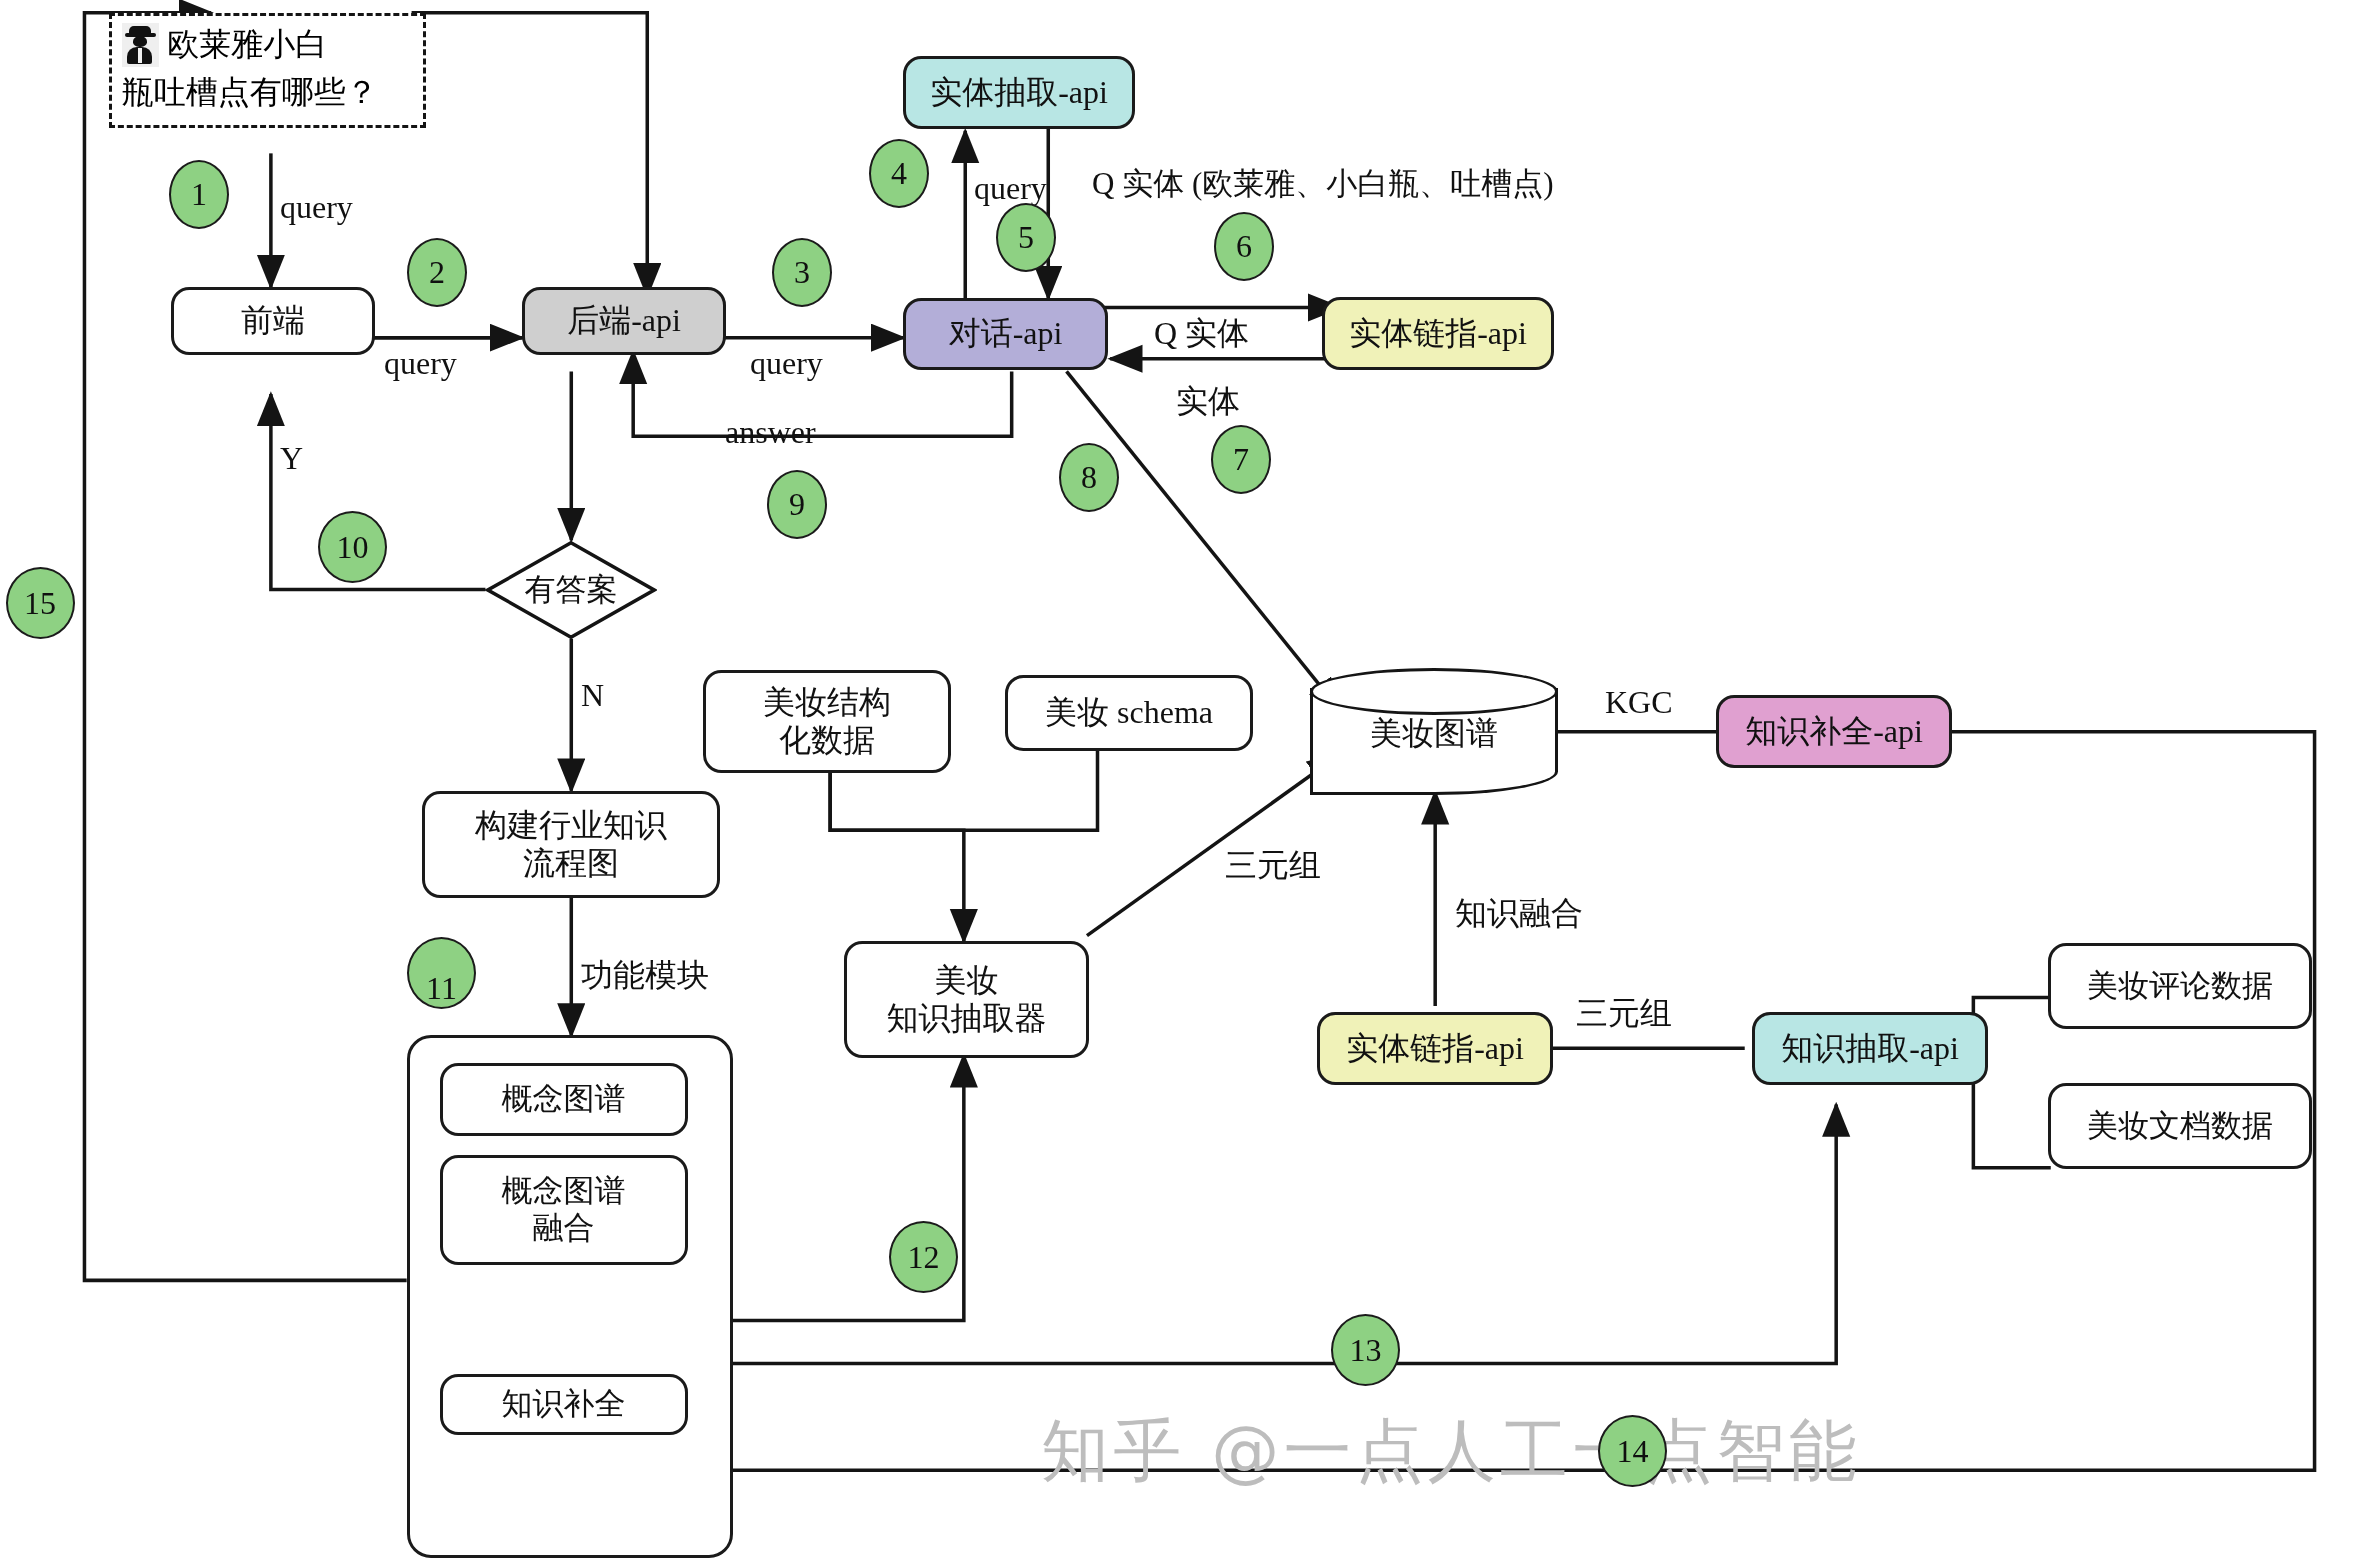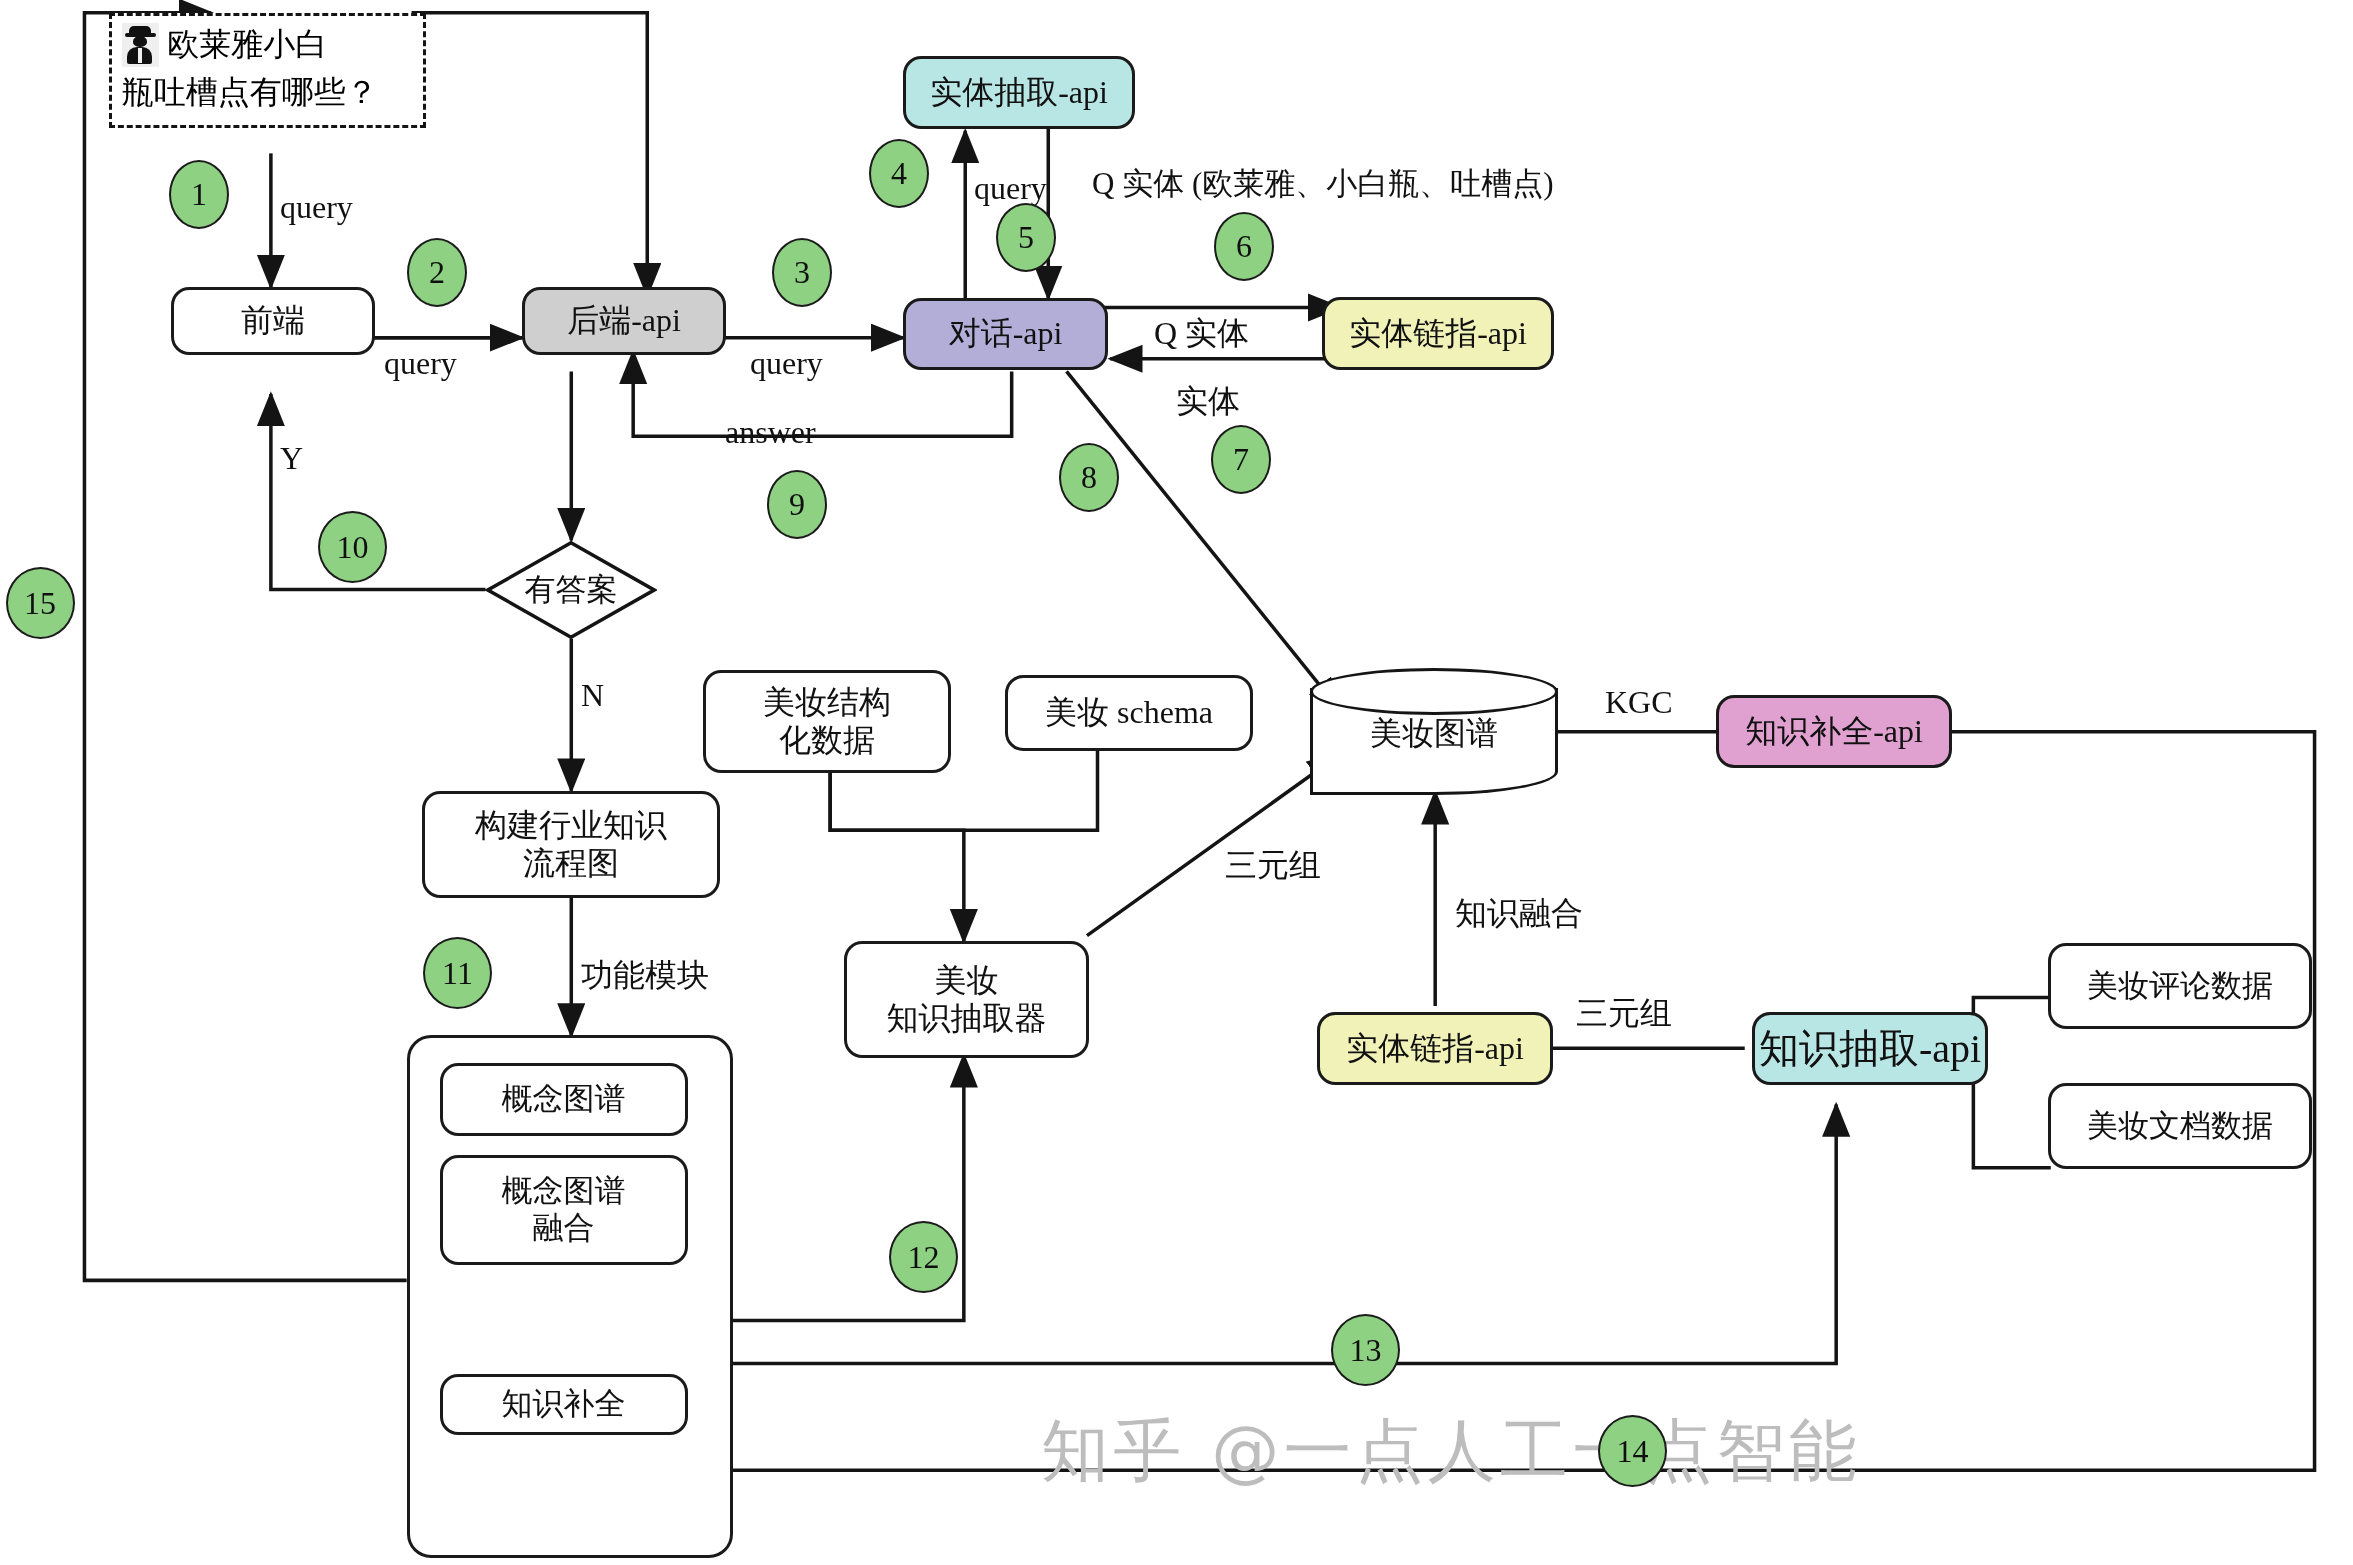--- a/index.html
+++ b/index.html
@@ -177,21 +177,21 @@
   </div>
 
   <div class="node rnd" style="left:1716px;top:695px;width:236px;height:73px;font-size:32px;background:#e0a0d0;">
     <span>知识补全-api</span>
   </div>
 
   <div class="node rnd" style="left:1317px;top:1012px;width:236px;height:73px;font-size:32px;background:#f0f2b8;">
     <span>实体链指-api</span>
   </div>
 
-  <div class="node rnd" style="left:1752px;top:1012px;width:236px;height:73px;font-size:40px;background:#b8e6e4;">
+  <div class="node rnd" style="left:1752px;top:1012px;width:236px;height:73px;font-size:32px;background:#b8e6e4;">
     <span>知识抽取-api</span>
   </div>
 
   <div class="node rnd" style="left:2048px;top:943px;width:264px;height:86px;font-size:31px;">
     <span>美妆评论数据</span>
   </div>
 
   <div class="node rnd" style="left:2048px;top:1083px;width:264px;height:86px;font-size:31px;">
     <span>美妆文档数据</span>
   </div>
@@ -248,21 +248,21 @@
     </div>
   <div class="badge" style="left:1059px;top:443px;width:56px;height:65px;">
     <span>8</span>
     </div>
   <div class="badge" style="left:767px;top:470px;width:56px;height:65px;">
     <span>9</span>
     </div>
   <div class="badge" style="left:318px;top:511px;width:65px;height:68px;">
     <span>10</span>
     </div>
-  <div class="badge" style="left:423px;top:937px;width:65px;height:68px;">
+  <div class="badge" style="left:407px;top:937px;width:65px;height:68px;align-items:flex-end;">
     <span>11</span>
     </div>
   <div class="badge" style="left:889px;top:1221px;width:65px;height:68px;">
     <span>12</span>
     </div>
   <div class="badge" style="left:1331px;top:1314px;width:65px;height:68px;">
     <span>13</span>
     </div>
   <div class="badge" style="left:1598px;top:1415px;width:65px;height:68px;z-index:8;">
     <span>14</span>

